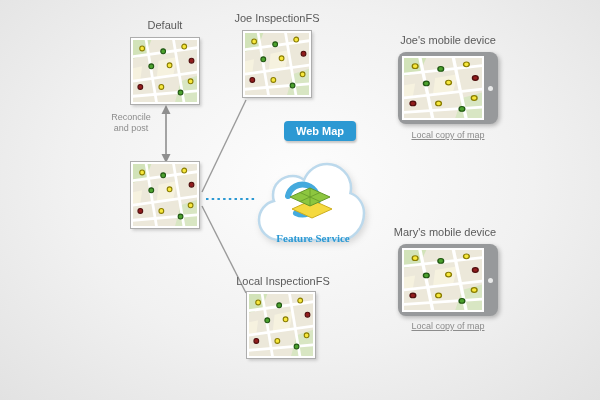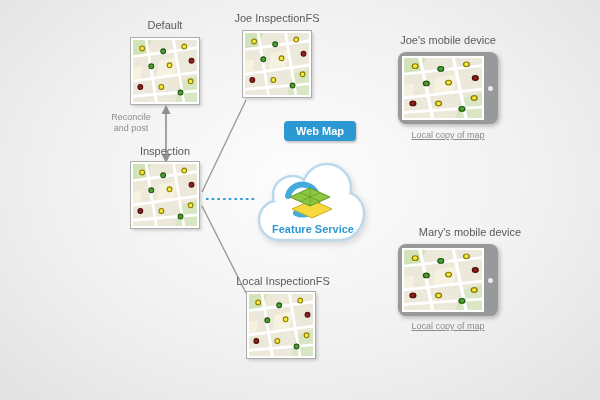--- a/index.html
+++ b/index.html
@@ -111,21 +111,20 @@
   <div class="abs node-label" style="left:227px;top:12px;width:100px;">Joe InspectionFS</div>
   <div class="abs map-thumb" style="left:242px;top:30px;width:70px;height:68px;">
     <svg width="64" height="62" viewBox="0 0 70 66" preserveAspectRatio="none">
         <use href="#map-tile"></use>
       </svg>
   </div>
 
   <div class="abs reconcile" style="left:103px;top:112px;width:56px;">Reconcile
 and post</div>
 
-  <div class="abs node-label" style="left:118px;top:145px;width:94px;">Inspection</div>
   <div class="abs map-thumb" style="left:130px;top:161px;width:70px;height:68px;">
     <svg width="64" height="62" viewBox="0 0 70 66" preserveAspectRatio="none">
         <use href="#map-tile"></use>
       </svg>
   </div>
 
   <div class="abs webmap-btn" style="left:284px;top:121px;width:72px;height:20px;text-align:center;">Web Map</div>
 
   <svg class="abs cloud-svg" style="left:250px;top:156px;" width="124" height="98" viewBox="0 0 124 98">
     <path d="M30,84
@@ -145,41 +144,41 @@
       <polygon points="2,-2 22,7 2,16 -18,7" fill="#f5d93f" stroke="#cdae1d" stroke-width="1"></polygon>
       <polygon points="0,-14 20,-5 0,4 -20,-5" fill="#8dc63f" stroke="#64992a" stroke-width="1"></polygon>
       <g stroke="#64992a" stroke-width="0.8" fill="none">
         <line x1="-10" y1="-9.5" x2="10" y2="-0.5"></line>
         <line x1="10" y1="-9.5" x2="-10" y2="-0.5"></line>
         <line x1="0" y1="-14" x2="0" y2="4"></line>
       </g>
     </g>
   </svg>
 
-  <div class="abs fs-label" style="left:265px;top:223px;width:96px;">Feature Service</div>
+  <div class="abs fs-label" style="left:265px;top:232px;width:96px;font-family:Liberation Serif, serif;">Feature Service</div>
 
   <div class="abs node-label" style="left:228px;top:275px;width:110px;">Local InspectionFS</div>
   <div class="abs map-thumb" style="left:246px;top:291px;width:70px;height:68px;">
     <svg width="64" height="62" viewBox="0 0 70 66" preserveAspectRatio="none">
         <use href="#map-tile"></use>
       </svg>
   </div>
 
   <div class="abs node-label" style="left:388px;top:34px;width:120px;">Joe's mobile device</div>
   <div class="abs tablet" style="left:398px;top:52px;width:100px;height:72px;">
     <div class="screen">
       <svg width="100%" height="100%" viewBox="0 0 70 66" preserveAspectRatio="none">
           <use href="#map-tile"></use>
         </svg>
     </div>
     <div class="cam"></div>
   </div>
   <div class="abs small-caption" style="left:388px;top:130px;width:120px;">Local copy of map</div>
 
-  <div class="abs node-label" style="left:408px;top:226px;width:124px;">Mary's mobile device</div>
+  <div class="abs node-label" style="left:383px;top:226px;width:124px;">Mary's mobile device</div>
   <div class="abs tablet" style="left:398px;top:244px;width:100px;height:72px;">
     <div class="screen">
       <svg width="100%" height="100%" viewBox="0 0 70 66" preserveAspectRatio="none">
           <use href="#map-tile"></use>
         </svg>
     </div>
     <div class="cam"></div>
   </div>
   <div class="abs small-caption" style="left:388px;top:321px;width:120px;">Local copy of map</div>
 

